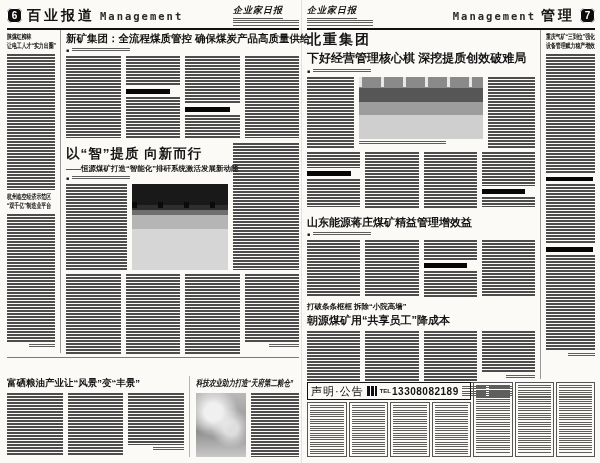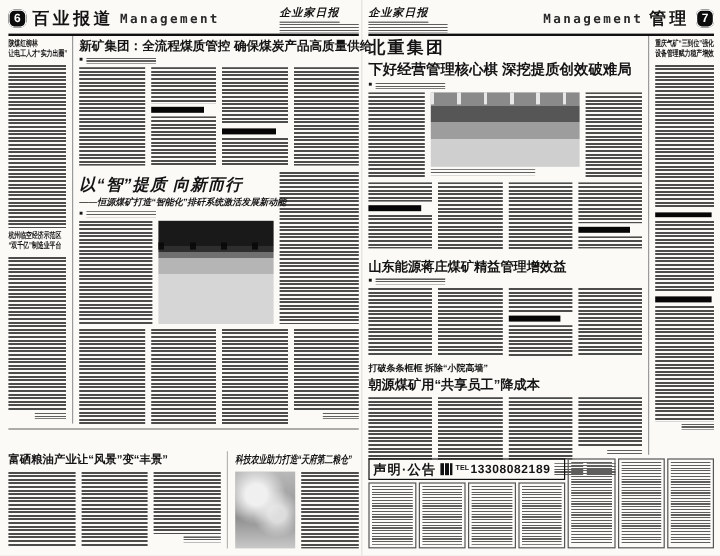--- a/index.html
+++ b/index.html
@@ -66,35 +66,35 @@
   .photo2{width:124px;height:62px;background:
     repeating-linear-gradient(90deg,rgba(242,242,242,.9) 0 3px,transparent 3px 22px) 0 0/100% 10px no-repeat,
     linear-gradient(180deg,#8a8a8a 0 18%,#565656 18% 40%,#9d9d9d 40% 62%,#cfcfcf 62% 100%);}
   .photo3{width:50px;height:64px;background:
     radial-gradient(circle at 35% 30%,#f0f0f0 0 16%,transparent 45%),
     radial-gradient(circle at 70% 55%,#ddd 0 14%,transparent 40%),
     linear-gradient(180deg,#b9b9b9,#8f8f8f 60%,#c9c9c9);}
   .cap{width:70%;height:5px;margin-top:2px;}
 
   
-  .a2row{display:flex;gap:5px;font-style:italic;}
+  .a2row{display:flex;gap:5px;}
   .a2left{flex:1;min-width:0;}
   .a2right{width:66px;flex:0 0 auto;}
 
   
   .bband{flex:0 0 auto;border-top:1px solid #7a7a7a;margin-top:4px;padding-top:18px;display:flex;}
   .b4{flex:1.72;min-width:0;padding-right:5px;}
   .b5{flex:1;min-width:0;border-left:1px solid #b5b5b5;padding-left:6px;}
 
   
   .notice{flex:0 0 auto;margin-top:3px;display:flex;gap:2px;height:75px;}
   .nLeft{flex:1.35;display:flex;flex-direction:column;min-width:0;}
   .nRight{flex:1;display:flex;gap:2px;min-width:0;}
   .nHead{border:1.5px solid #111;display:flex;align-items:center;gap:3px;padding:1px 3px;height:14px;flex:0 0 auto;}
-  .nTitle{font-weight:700;font-size:11px;letter-spacing:1px;white-space:nowrap;}
+  .nTitle{font-weight:400;font-size:11px;letter-spacing:1px;white-space:nowrap;}
   .nBlock{width:10px;height:10px;background:linear-gradient(90deg,#111 0 3px,#fff 3px 4px,#111 4px 7px,#fff 7px 8px,#111 8px 10px);flex:0 0 auto;}
   .nTel{display:flex;align-items:center;gap:1px;white-space:nowrap;}
   .nTel i{font-style:normal;font-size:6px;font-weight:bold;}
   .nTel b{font-size:10px;letter-spacing:.5px;}
   .nMicro{width:24px;height:11px;flex:0 0 auto;}
   .adrow{display:flex;gap:2px;margin-top:2px;flex:1;}
   .ad{flex:1;border:1px solid #555;padding:2px;min-width:0;}
   .adTall{flex:1;border:1px solid #555;padding:2px;min-width:0;}
   .adfill{width:100%;height:100%;}
 </style>

